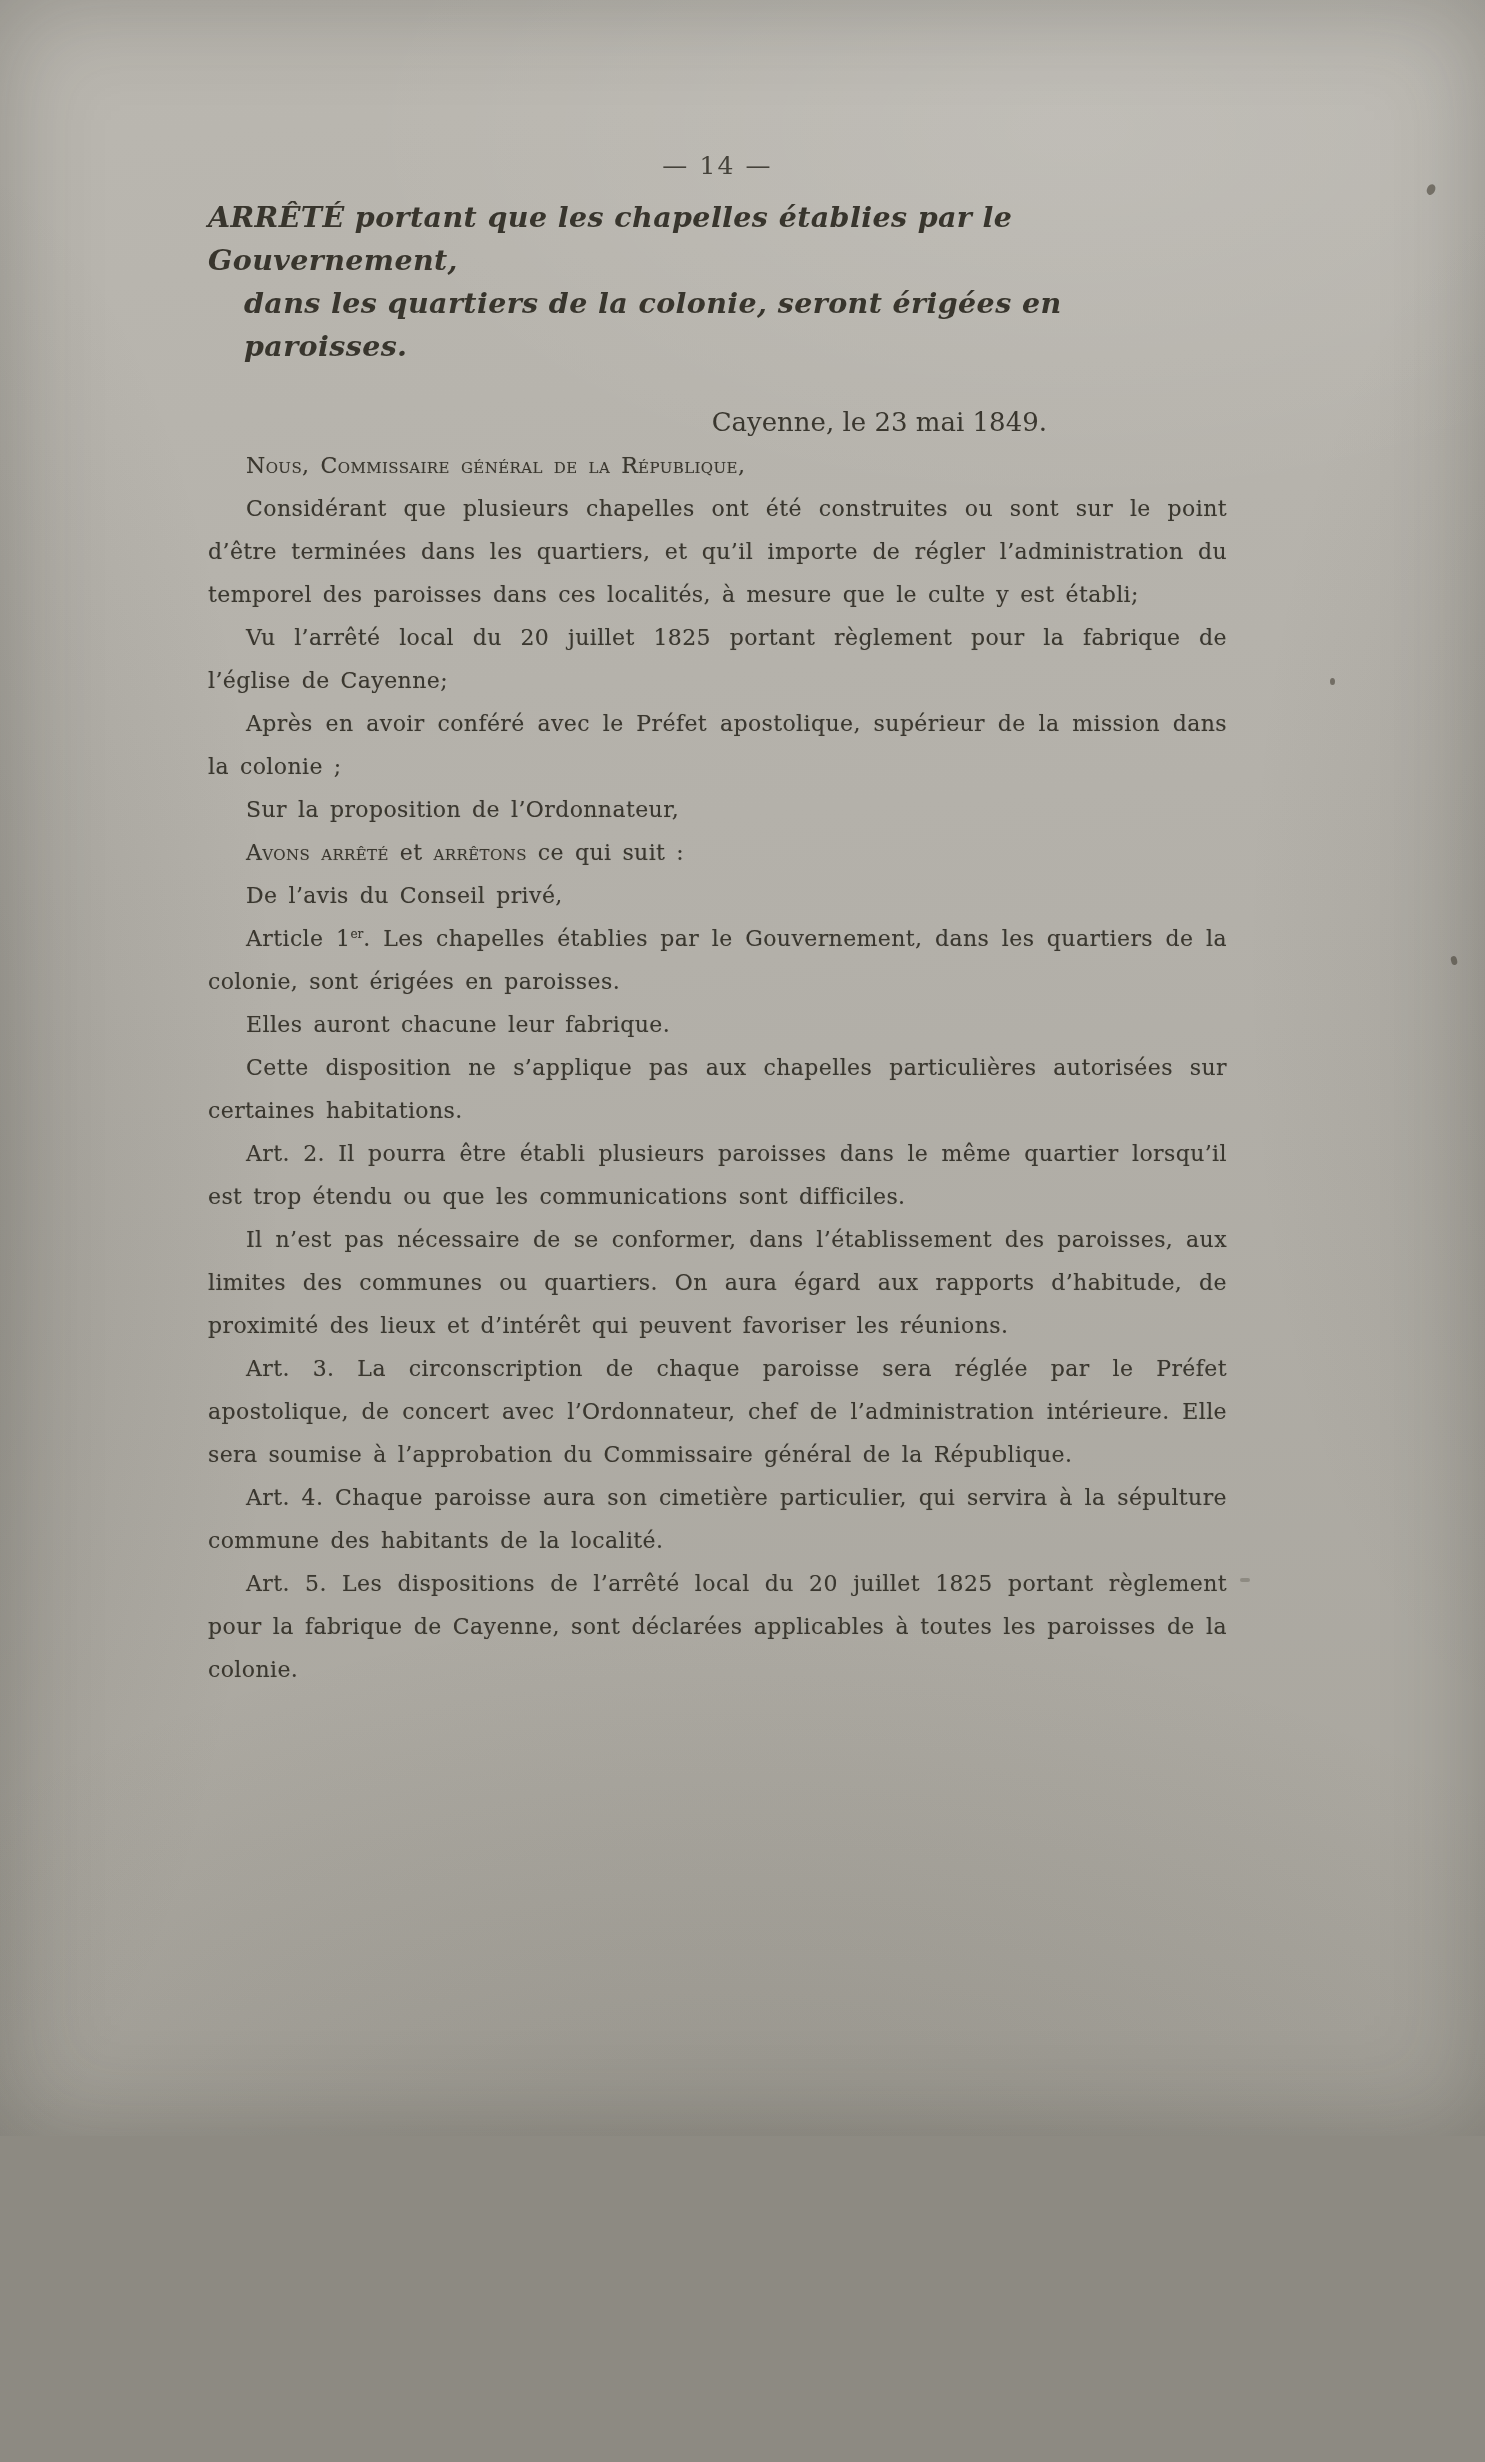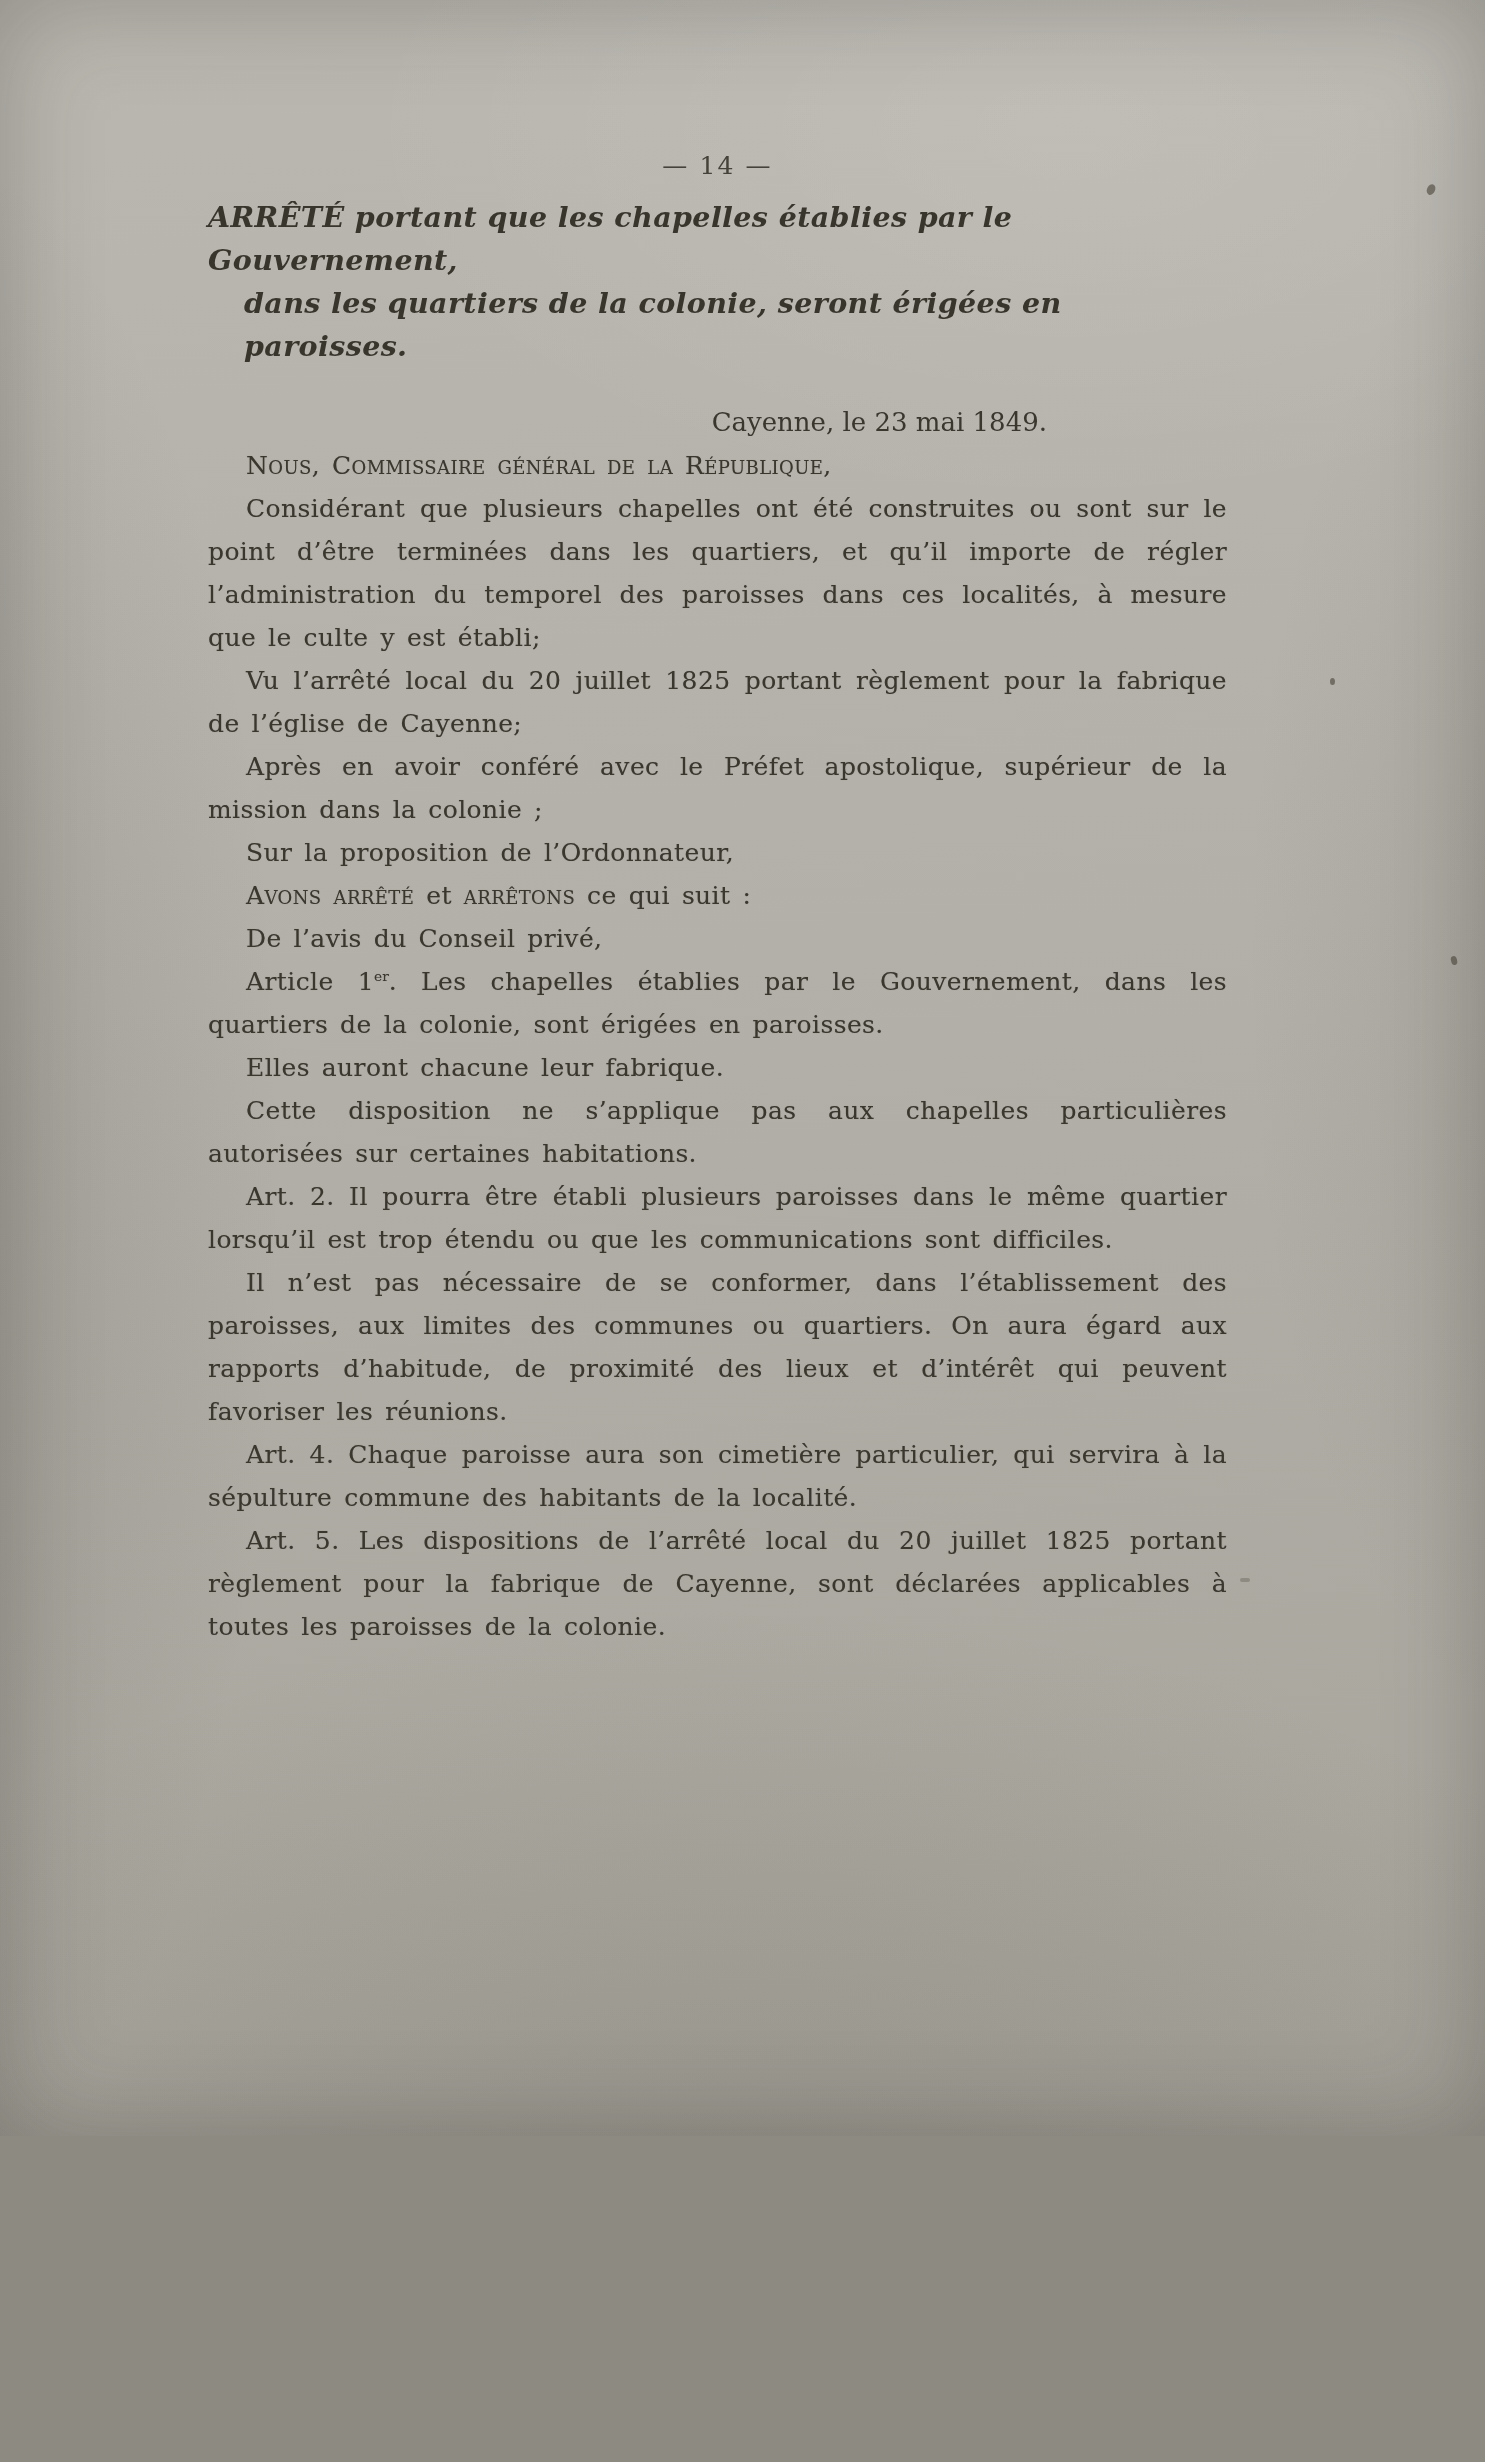--- a/index.html
+++ b/index.html
@@ -43,21 +43,21 @@
   }
   .title-line2 { padding-left:36px; }
   .dateline {
     margin-top:33px;
     text-align:right;
     padding-right:180px;
     font-size:26px;
     line-height:43px;
   }
   .body-text p {
-    font-size:25px;
+    font-size:22px;
     line-height:43px;
     text-align:justify;
     text-indent:38px;
     letter-spacing:0.4px;
     word-spacing:3.6px;
     text-shadow:0 0 0.7px rgba(58,55,47,0.35);
   }
   .smallcaps { font-variant:small-caps; }
   sup.ord {
     font-size:0.55em;
@@ -107,19 +107,20 @@
       <p><span class="smallcaps">Avons arrêté</span><span> et </span><span class="smallcaps">arrêtons</span><span> ce qui suit :</span></p>
 
       <p>De l’avis du Conseil privé,</p>
 
       <p><span>Article 1</span><sup class="ord">er</sup><span>. Les chapelles établies par le Gouvernement, dans les quartiers de la colonie, sont érigées en paroisses.</span></p>
 
       <p>Elles auront chacune leur fabrique.</p>
       <p>Cette disposition ne s’applique pas aux chapelles particulières autorisées sur certaines habitations.</p>
       <p>Art. 2. Il pourra être établi plusieurs paroisses dans le même quartier lorsqu’il est trop étendu ou que les communications sont difficiles.</p>
       <p>Il n’est pas nécessaire de se conformer, dans l’établissement des paroisses, aux limites des communes ou quartiers. On aura égard aux rapports d’habitude, de proximité des lieux et d’intérêt qui peuvent favoriser les réunions.</p>
+      <p>Art. 3. La circonscription de chaque paroisse sera réglée par le Préfet apostolique, de concert avec l’Ordonnateur, chef de l’administration intérieure. Elle sera soumise à l’approbation du Commissaire général de la République.</p>
       <p>Art. 4. Chaque paroisse aura son cimetière particulier, qui servira à la sépulture commune des habitants de la localité.</p>
       <p>Art. 5. Les dispositions de l’arrêté local du 20 juillet 1825 portant règlement pour la fabrique de Cayenne, sont déclarées applicables à toutes les paroisses de la colonie.</p>
 
     </div>
   </div>
 </div>
 
 
 </body></html>

